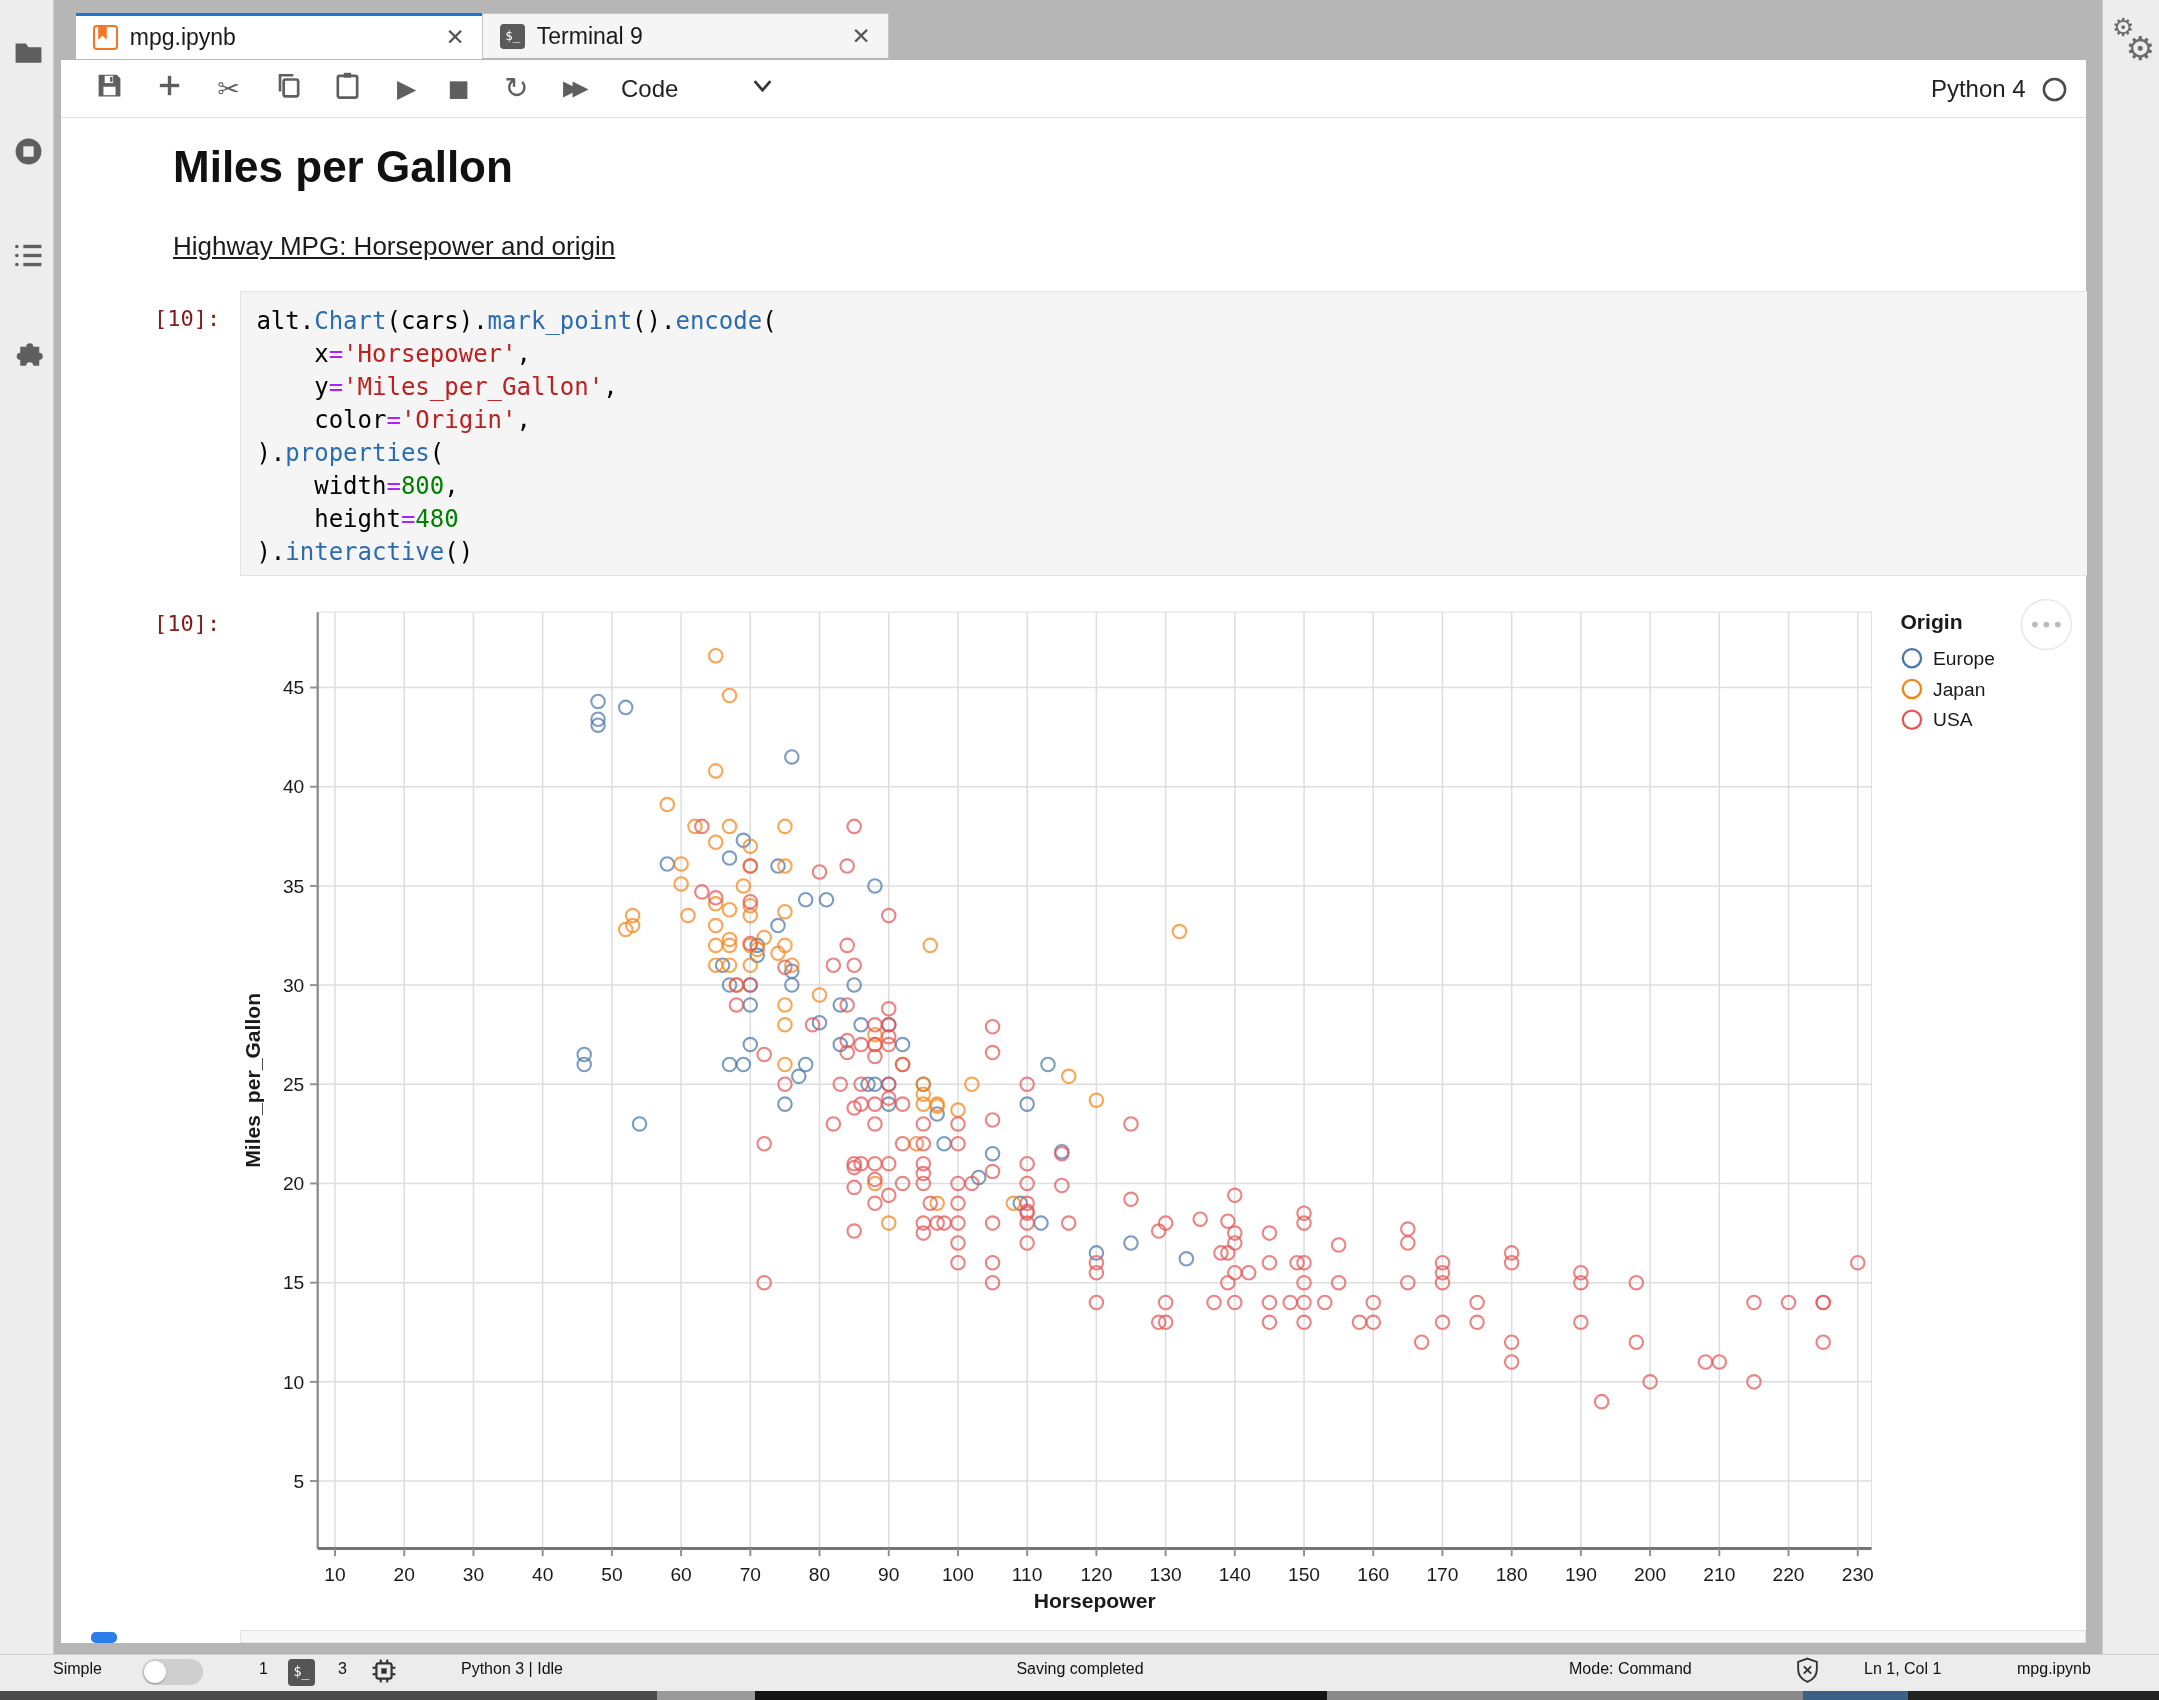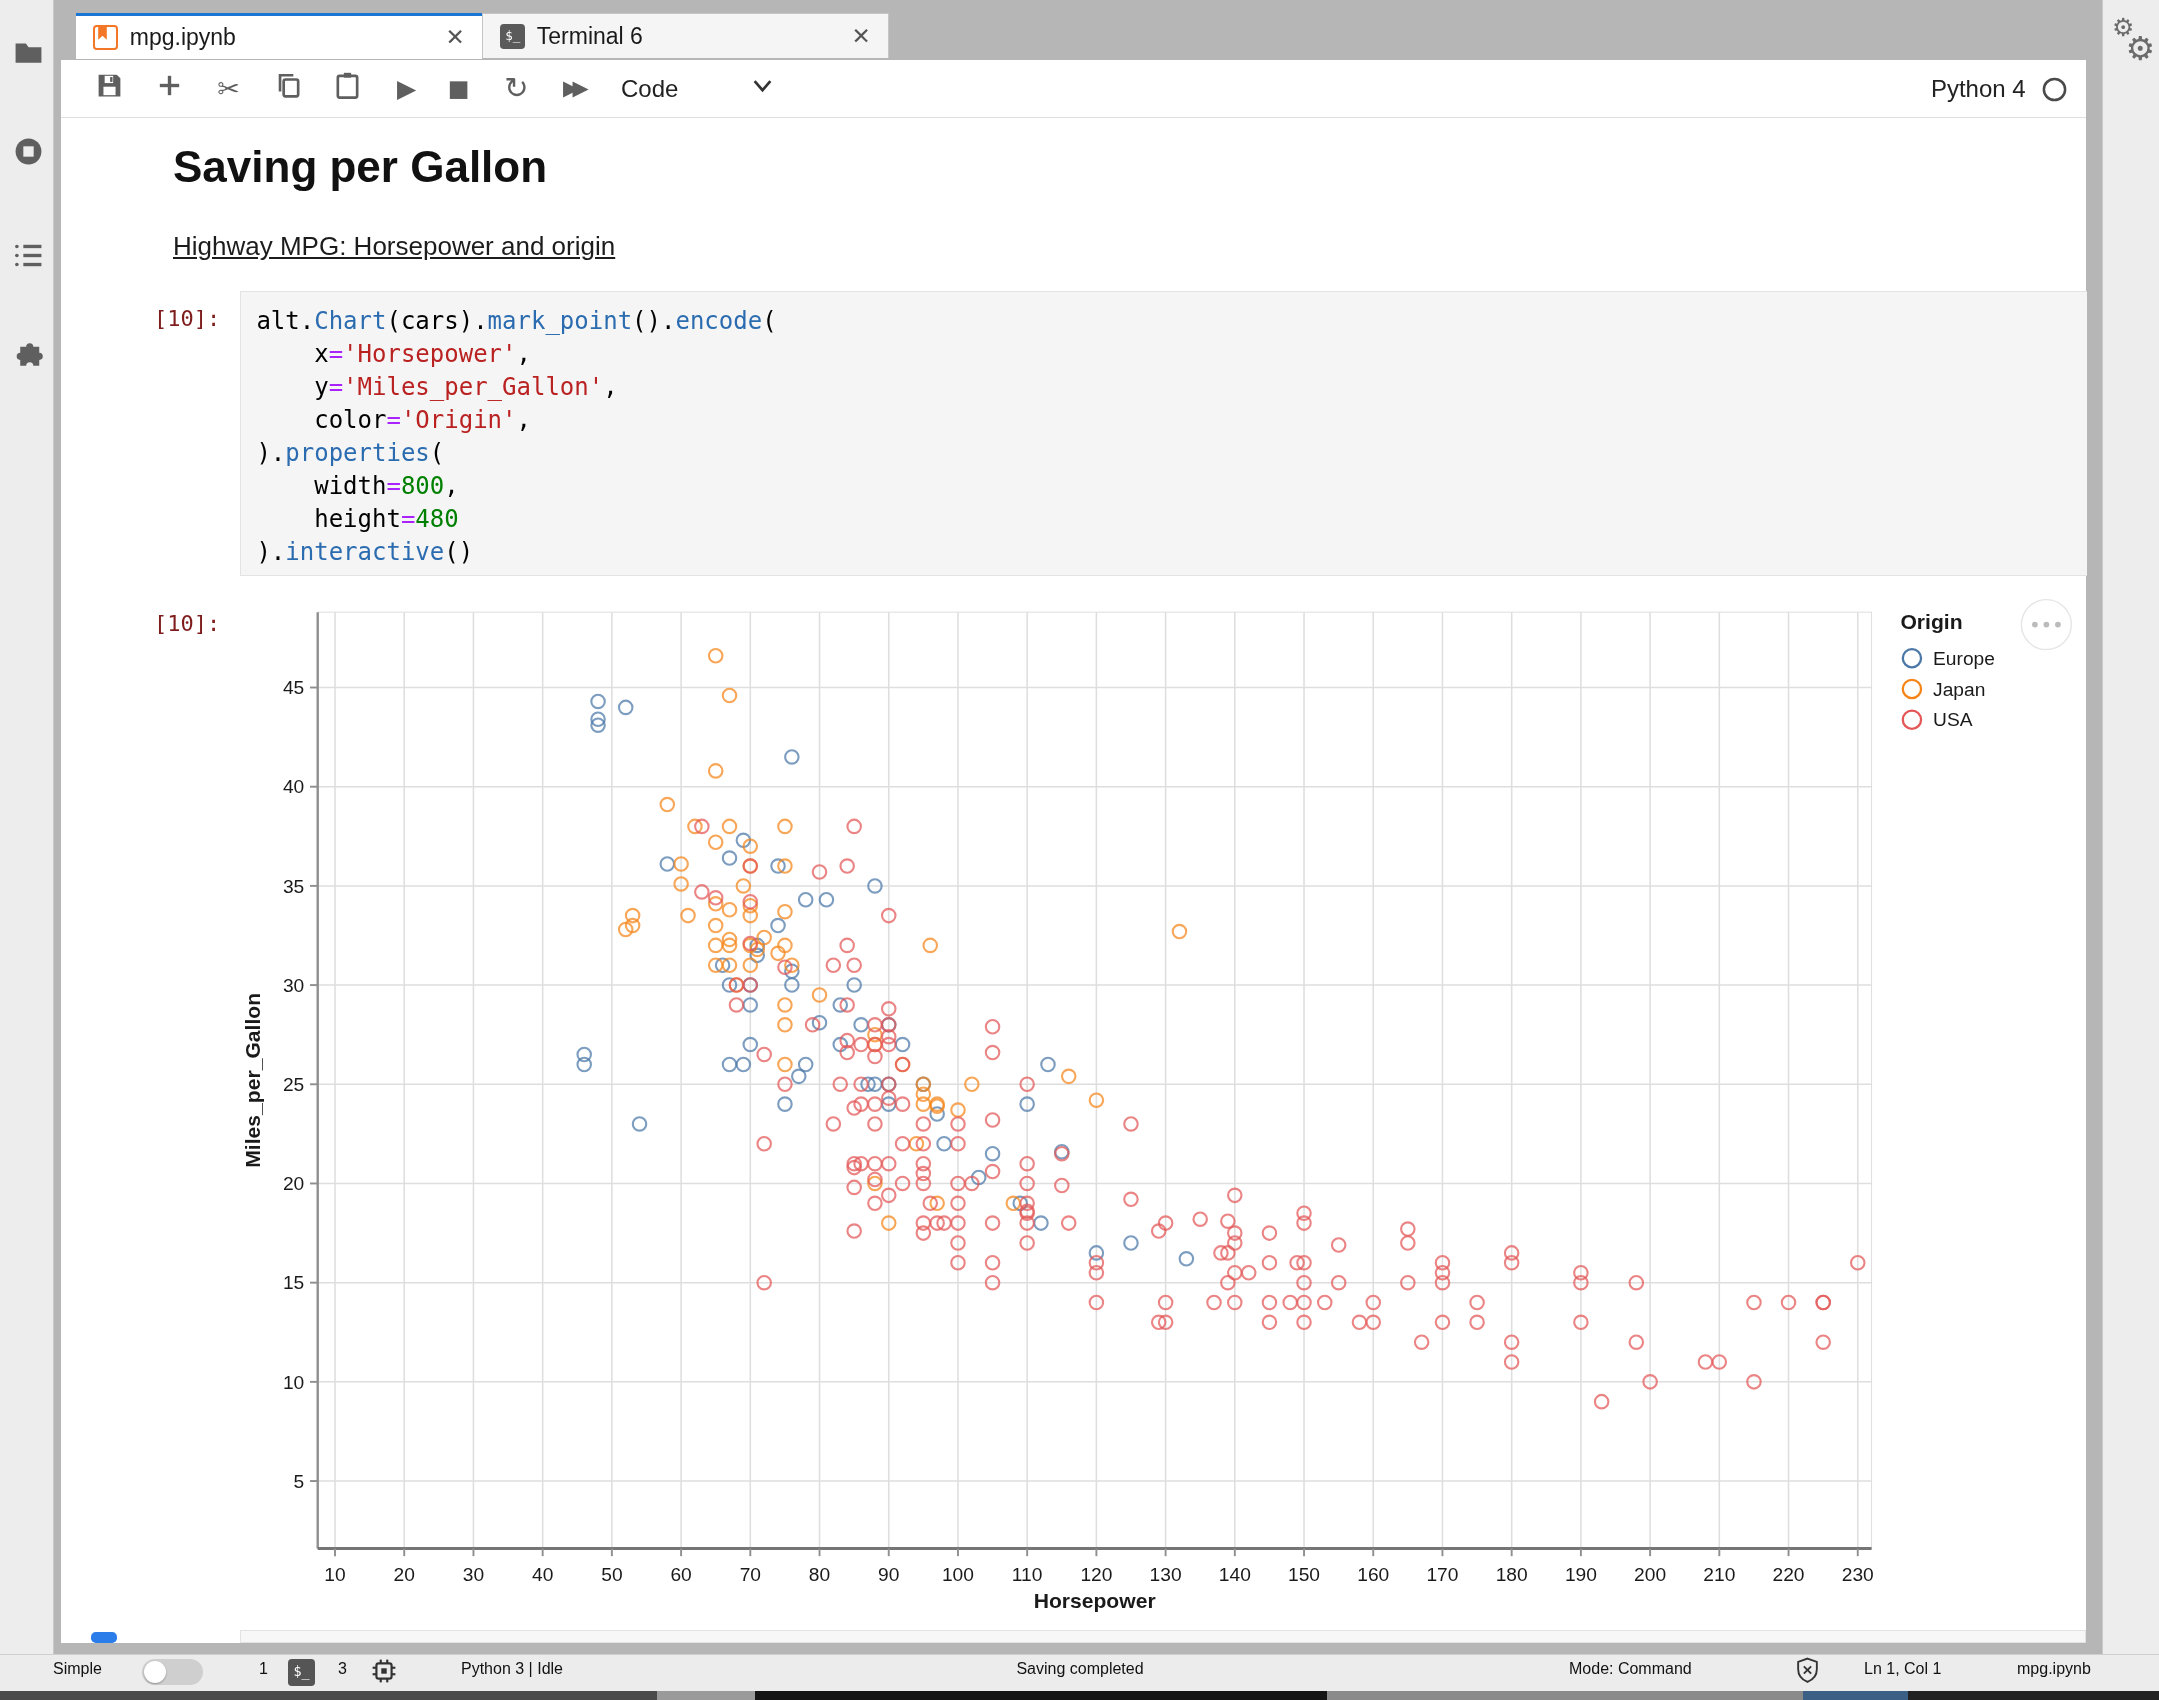--- a/index.html
+++ b/index.html
@@ -101,21 +101,21 @@
   </span>
 </div>
 
 <div class="abs tab" id="tab-notebook">
   <span class="nb-icon"></span>
   <span class="tab-label">mpg.ipynb</span>
   <span class="tab-close">✕</span>
 </div>
 <div class="abs tab" id="tab-terminal">
   <span class="term-badge">$_</span>
-  <span class="tab-label">Terminal 6</span>
+  <span class="tab-label">Terminal 9</span>
   <span class="tab-close">✕</span>
 </div>
 
 <div class="abs" id="toolbar"></div>
 <span class="tb-icon" style="left:92px">
   <svg viewBox="0 0 24 24" width="29" height="29">
       <path fill="#5f5f5f" d="M3 3h15l3 3v15H3z"></path>
       <rect x="7" y="13" width="10" height="7" fill="#fff"></rect>
       <rect x="8" y="4" width="7" height="6" fill="#fff"></rect>
       <rect x="12.5" y="5" width="2" height="4" fill="#5f5f5f"></rect>
@@ -150,21 +150,21 @@
       <polyline points="5,9 12,17 19,9"></polyline>
     </svg>
 </span>
 <div class="abs" id="kernel-area">
   <span>Python 4</span>
   <svg width="27" height="27" viewBox="0 0 28 28">
       <circle cx="14" cy="14" r="11" fill="none" stroke="#4a4a4a" stroke-width="2.6"></circle>
     </svg>
 </div>
 
-<div class="abs" id="nb-title">Saving per Gallon</div>
+<div class="abs" id="nb-title">Miles per Gallon</div>
 <div class="abs" id="nb-subtitle">Highway MPG: Horsepower and origin</div>
 
 <div class="abs prompt" id="in-prompt">[10]:</div>
 <div class="abs" id="code-cell">
   <div id="code-lines"><div><span class="c-p">alt</span><span class="c-p">.</span><span class="c-f">Chart</span><span class="c-p">(cars)</span><span class="c-p">.</span><span class="c-f">mark_point</span><span class="c-p">()</span><span class="c-p">.</span><span class="c-f">encode</span><span class="c-p">(</span></div><div><span class="c-p">    x</span><span class="c-o">=</span><span class="c-s">'Horsepower'</span><span class="c-p">,</span></div><div><span class="c-p">    y</span><span class="c-o">=</span><span class="c-s">'Miles_per_Gallon'</span><span class="c-p">,</span></div><div><span class="c-p">    color</span><span class="c-o">=</span><span class="c-s">'Origin'</span><span class="c-p">,</span></div><div><span class="c-p">).</span><span class="c-f">properties</span><span class="c-p">(</span></div><div><span class="c-p">    width</span><span class="c-o">=</span><span class="c-n">800</span><span class="c-p">,</span></div><div><span class="c-p">    height</span><span class="c-o">=</span><span class="c-n">480</span></div><div><span class="c-p">).</span><span class="c-f">interactive</span><span class="c-p">()</span></div></div>
 </div>
 
 <div class="abs prompt" id="out-prompt">[10]:</div>
 <div class="abs" id="chart-host"><svg viewBox="0 0 1932 1085" width="1856" height="1042">
       <rect x="90" y="22" width="1618" height="975" fill="#fff" stroke="#ddd" stroke-width="1"></rect>

